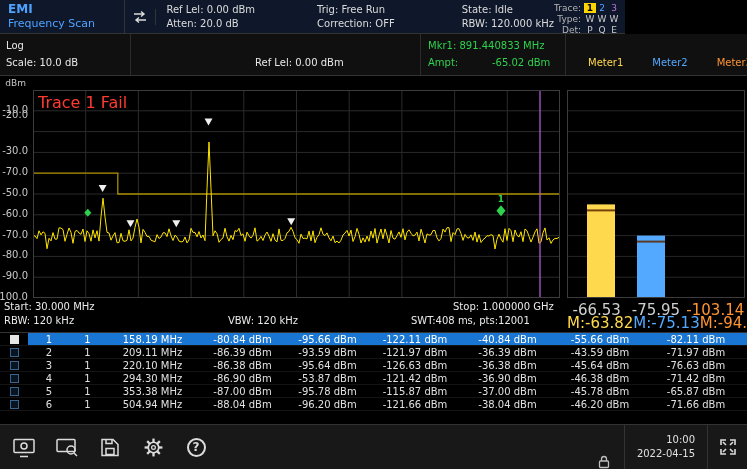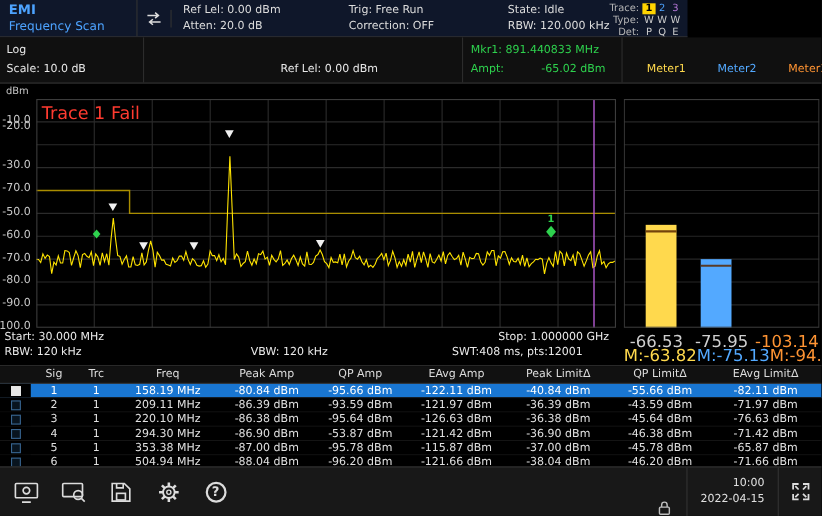--- a/index.html
+++ b/index.html
@@ -224,32 +224,20 @@
       <div style="color: rgb(207, 207, 207);">-75.95</div>
       <div style="color: rgb(255, 148, 51);">-103.14</div>
     </div>
   <div class="mv" id="meter-mvalues">
       <div style="color: rgb(255, 217, 77);">M:-63.82</div>
       <div style="color: rgb(83, 169, 255);">M:-75.13</div>
       <div style="color: rgb(255, 148, 51);">M:-94.46</div>
     </div>
 
   <div class="table">
-    <div class="thead cols" id="thead">
-        <div class="tcell"></div>
-        <div class="tcell">Sig</div>
-        <div class="tcell">Trc</div>
-        <div class="tcell">Freq</div>
-        <div class="tcell">Peak Amp</div>
-        <div class="tcell">QP Amp</div>
-        <div class="tcell">EAvg Amp</div>
-        <div class="tcell">Peak LimitΔ</div>
-        <div class="tcell">QP LimitΔ</div>
-        <div class="tcell">EAvg LimitΔ</div>
-      </div>
     <div id="tbody">
         <div class="trow cols sel">
           <div class="tcell cb">
             <span class="cbox checked"></span>
           </div>
           <div class="tcell">1</div>
           <div class="tcell">1</div>
           <div class="tcell">158.19 MHz</div>
           <div class="tcell">-80.84 dBm</div>
           <div class="tcell">-95.66 dBm</div>

